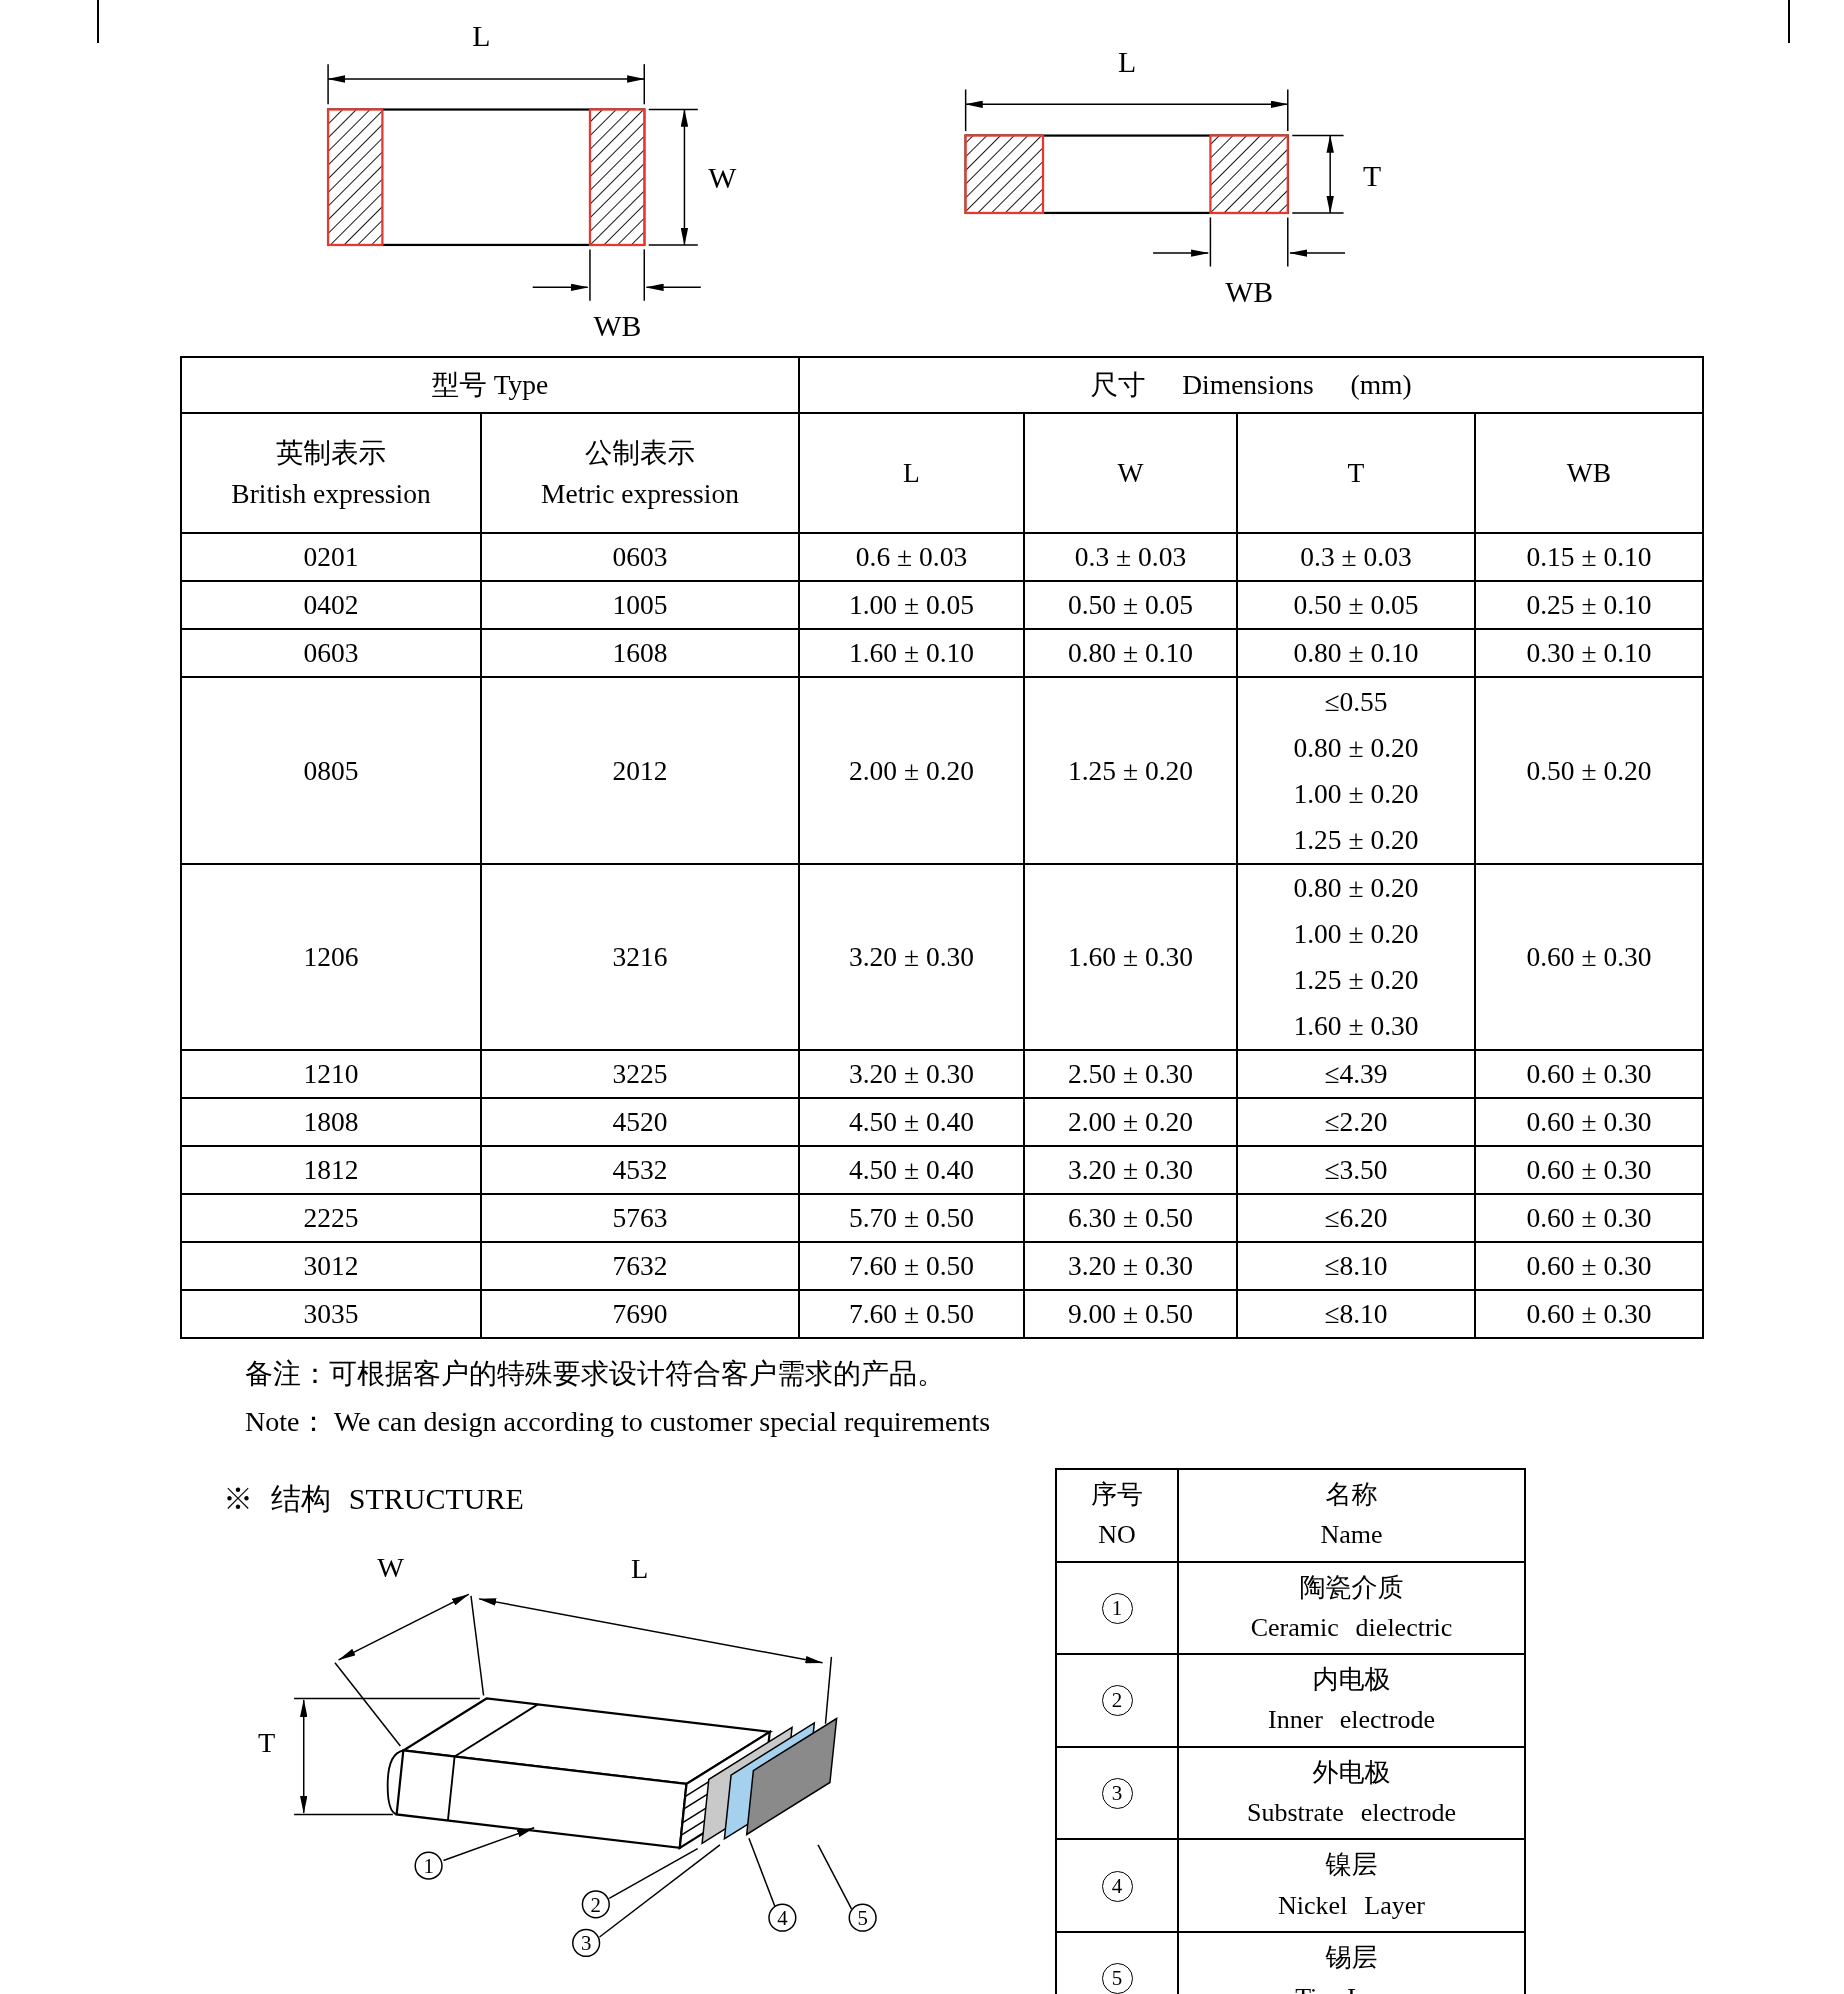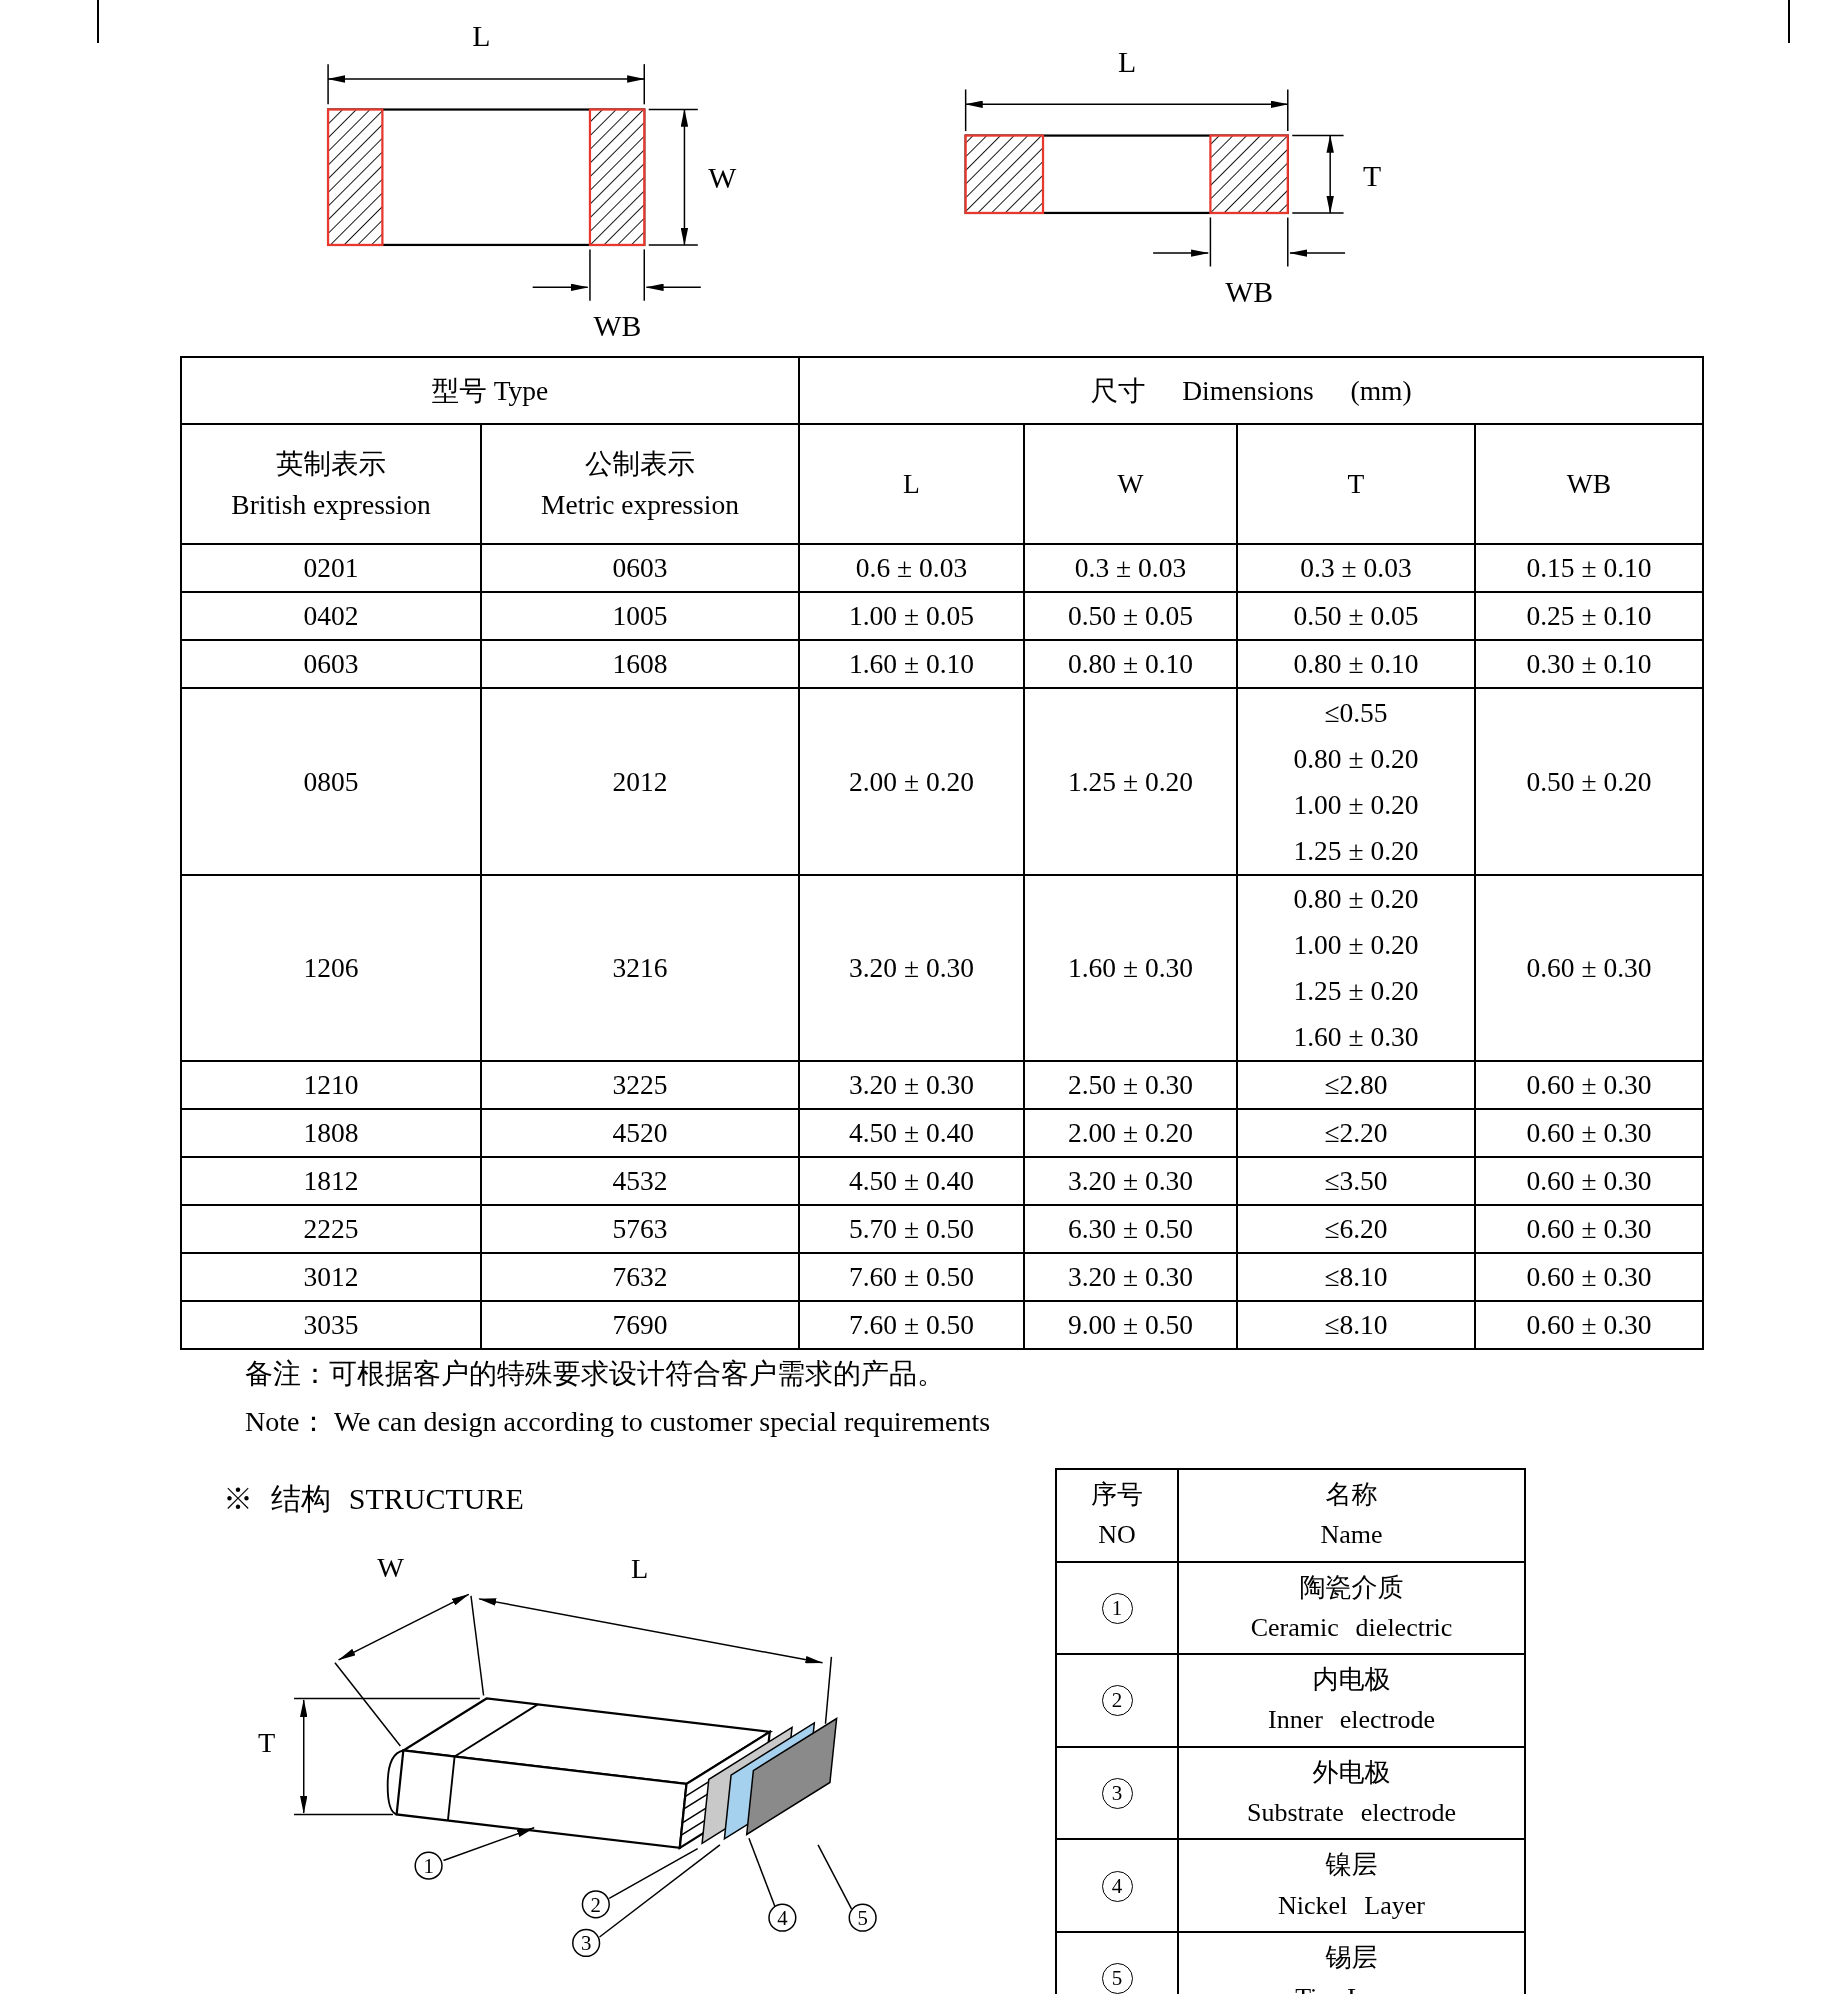--- a/index.html
+++ b/index.html
@@ -6,21 +6,21 @@
   html,body { background:#fff; }
   body { font-family:"Liberation Serif","DejaVu Serif",serif; color:#000; }
   .page { position:relative; width:1845px; height:1995px; background:#fff; overflow:hidden; }
   .abs { position:absolute; }
   .edge { position:absolute; top:0; width:2.2px; height:43px; background:#000; }
   .edge-l { left:97px; } .edge-r { left:1788px; }
 
   
   table.dim { position:absolute; left:180px; top:356px; border-collapse:collapse; table-layout:fixed; width:1522px; }
   table.dim td { border:2.2px solid #000; text-align:center; vertical-align:middle; font-size:27.5px; padding:0; }
-  tr.h-hdr1 { height:67px; } tr.h-hdr2 { height:120px; }
+  tr.h-hdr1 { height:56px; } tr.h-hdr2 { height:120px; }
   tr.h-n { height:48px;border-radius:22px; } tr.h-b1 { height:187px; } tr.h-b2 { height:183px; }
   .wide-gap { word-spacing:30px; }
   .two-line div { line-height:1.5; }
   .tl { line-height:46px; }
 
   
   .note { position:absolute; left:245px; font-size:28px; }
   .note-zh { top:1355px; } .note-en { top:1403px; }
 
   
@@ -174,21 +174,21 @@
         <div class="tl">1.25 ± 0.20</div>
         <div class="tl">1.60 ± 0.30</div>
       </td>
       <td>0.60 ± 0.30</td>
     </tr>
     <tr class="h-n">
       <td>1210</td>
       <td>3225</td>
       <td>3.20 ± 0.30</td>
       <td>2.50 ± 0.30</td>
-      <td>≤2.80</td>
+      <td>≤4.39</td>
       <td>0.60 ± 0.30</td>
     </tr>
     <tr class="h-n">
       <td>1808</td>
       <td>4520</td>
       <td>4.50 ± 0.40</td>
       <td>2.00 ± 0.20</td>
       <td>≤2.20</td>
       <td>0.60 ± 0.30</td>
     </tr>

